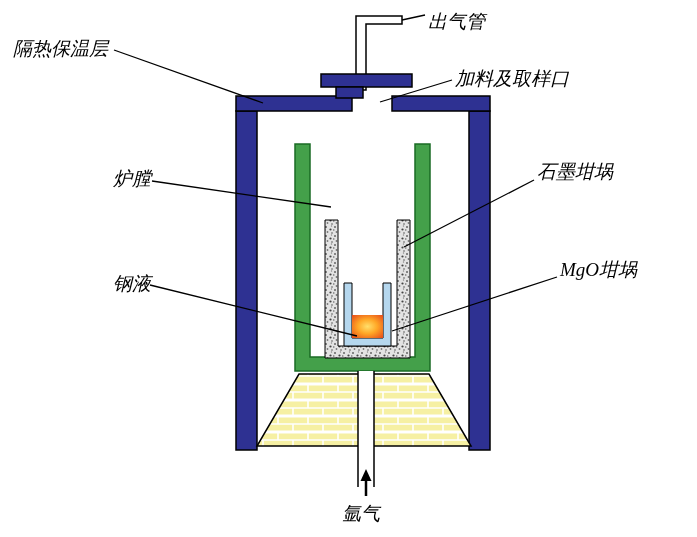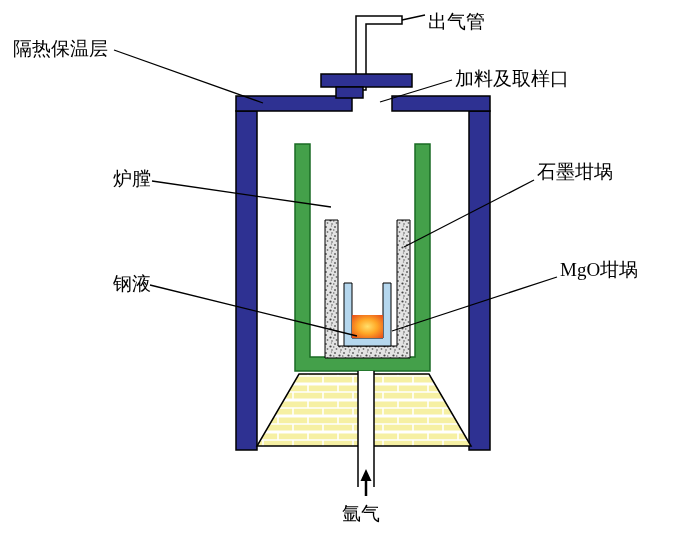--- a/index.html
+++ b/index.html
@@ -2,20 +2,21 @@
 <html><head>
 <meta charset="utf-8">
 <style>
   html, body { margin: 0; padding: 0; background: #ffffff; }
   .stage {
     position: relative;
     width: 596px;
     height: 537px;
     background: #ffffff;
     font-family: "Liberation Serif", "DejaVu Serif", serif;
+    font-style: italic;
   }
   svg text {
     font-family: "Liberation Serif", "DejaVu Serif", serif;
     font-size: 19px;
     fill: #000000;
   }
   .leader { stroke: #000000; stroke-width: 1.3; fill: none; }
   .outline { stroke: #000000; stroke-width: 1.5; }
 </style>
 </head>

